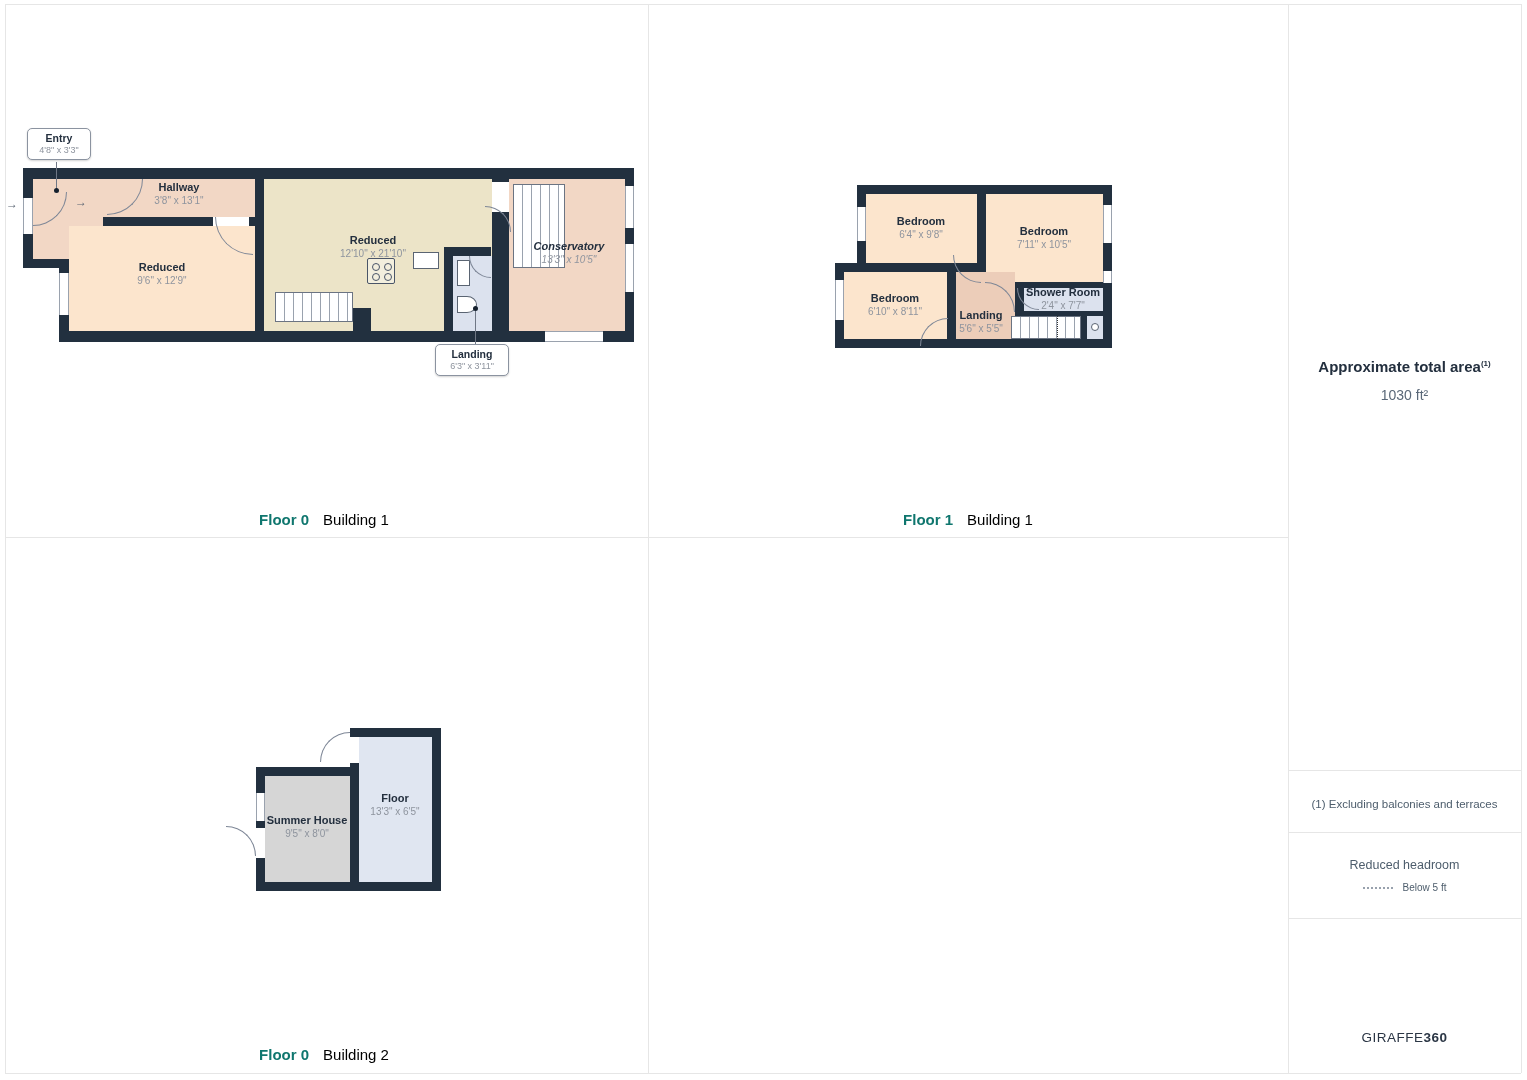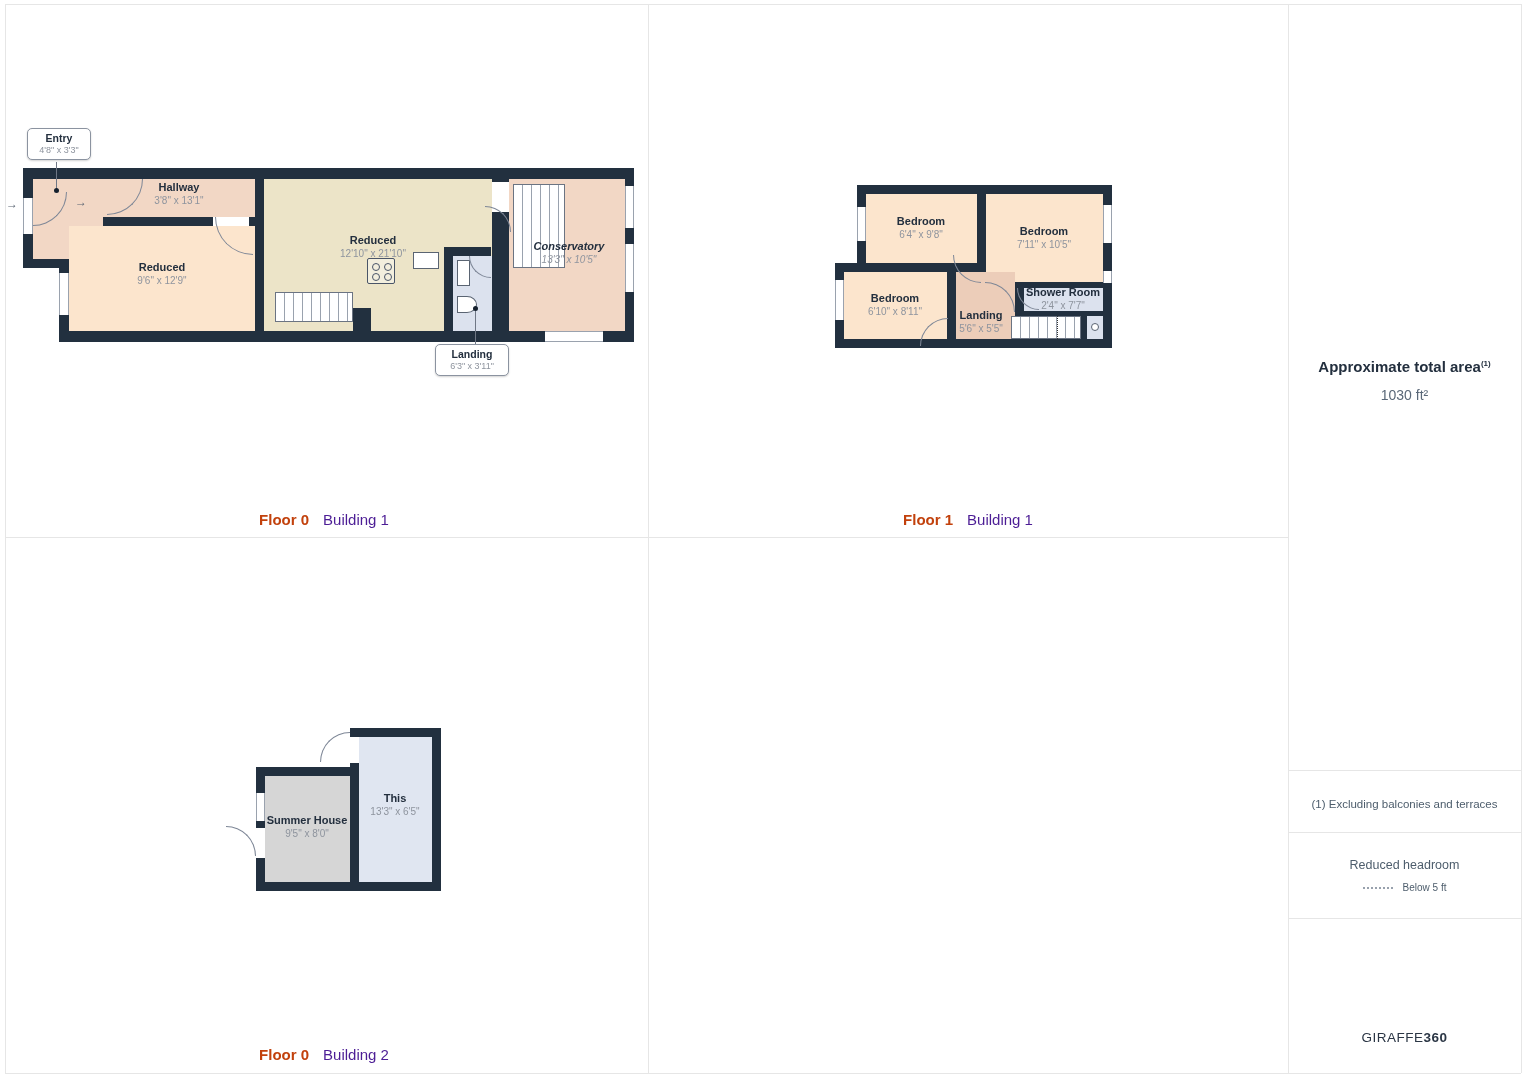--- a/index.html
+++ b/index.html
@@ -32,22 +32,22 @@
   .callout .rname{font-size:10.5px;line-height:12px;}
   .callout .rdims{font-size:9px;line-height:11px;}
   .leader{position:absolute;width:1px;background:#6f7785;z-index:4;}
   .dot{position:absolute;width:5px;height:5px;border-radius:50%;background:#15202e;z-index:4;}
   .fixture{position:absolute;background:#fff;border:1px solid #5a6472;box-sizing:border-box;}
   .burner{position:absolute;width:8px;height:8px;border:1px solid #4a5568;border-radius:50%;box-sizing:border-box;}
   .stove{position:absolute;border:1px solid #4a5568;border-radius:2px;box-sizing:border-box;background:rgba(255,255,255,.4);}
   .arrow{position:absolute;color:#5a6472;font-size:12px;line-height:12px;}
   
   .caption{position:absolute;text-align:center;font-size:15px;line-height:20px;}
-  .cap-floor{font-weight:700;color:#c2410c;margin-right:14px;}
-  .cap-building{color:#4c1d95;}
+  .cap-floor{font-weight:700;color:#0f766e;margin-right:14px;}
+  .cap-building{color:#000000;}
   
   .sidebar-text{position:absolute;text-align:center;color:#4d5d6c;}
   .area-title{font-size:15px;font-weight:700;color:#232f3e;}
   .area-title sup{font-size:8px;}
   .area-value{font-size:14px;color:#5a6878;}
   .footnote{font-size:11.5px;}
   .headroom-title{font-size:12.5px;}
   .headroom-row{font-size:10px;display:flex;align-items:center;justify-content:center;}
   .dotted-swatch{display:inline-block;width:30px;border-top:2px dotted #98a1ad;margin-right:10px;}
   .disclaimer{font-size:11.5px;line-height:15.5px;}
@@ -202,21 +202,21 @@
   <div class="room" style="left:9px;top:48px;width:85px;height:106px;background:#d6d6d6;"></div>
 
   <div class="win" style="left:94px;top:9px;width:9px;height:26px;"></div>
   <div class="win v" style="left:0;top:65px;width:9px;height:28px;"></div>
   <div class="win" style="left:0;top:100px;width:9px;height:30px;"></div>
 
   <div class="arc tl" style="left:64px;top:4px;width:30px;height:30px;"></div>
   <div class="arc tr" style="left:-30px;top:98px;width:30px;height:30px;"></div>
 
   <div class="rlabel" style="left:139px;top:64px;">
-    <div class="rname">This</div>
+    <div class="rname">Floor</div>
     <div class="rdims">13'3" x 6'5"</div>
   </div>
   <div class="rlabel" style="left:51px;top:86px;">
     <div class="rname">Summer House</div>
     <div class="rdims">9'5" x 8'0"</div>
   </div>
 </div>
 
 <div class="caption" style="left:0;top:510px;width:648px;">
   <span class="cap-floor">Floor 0</span><span class="cap-building">Building 1</span>

